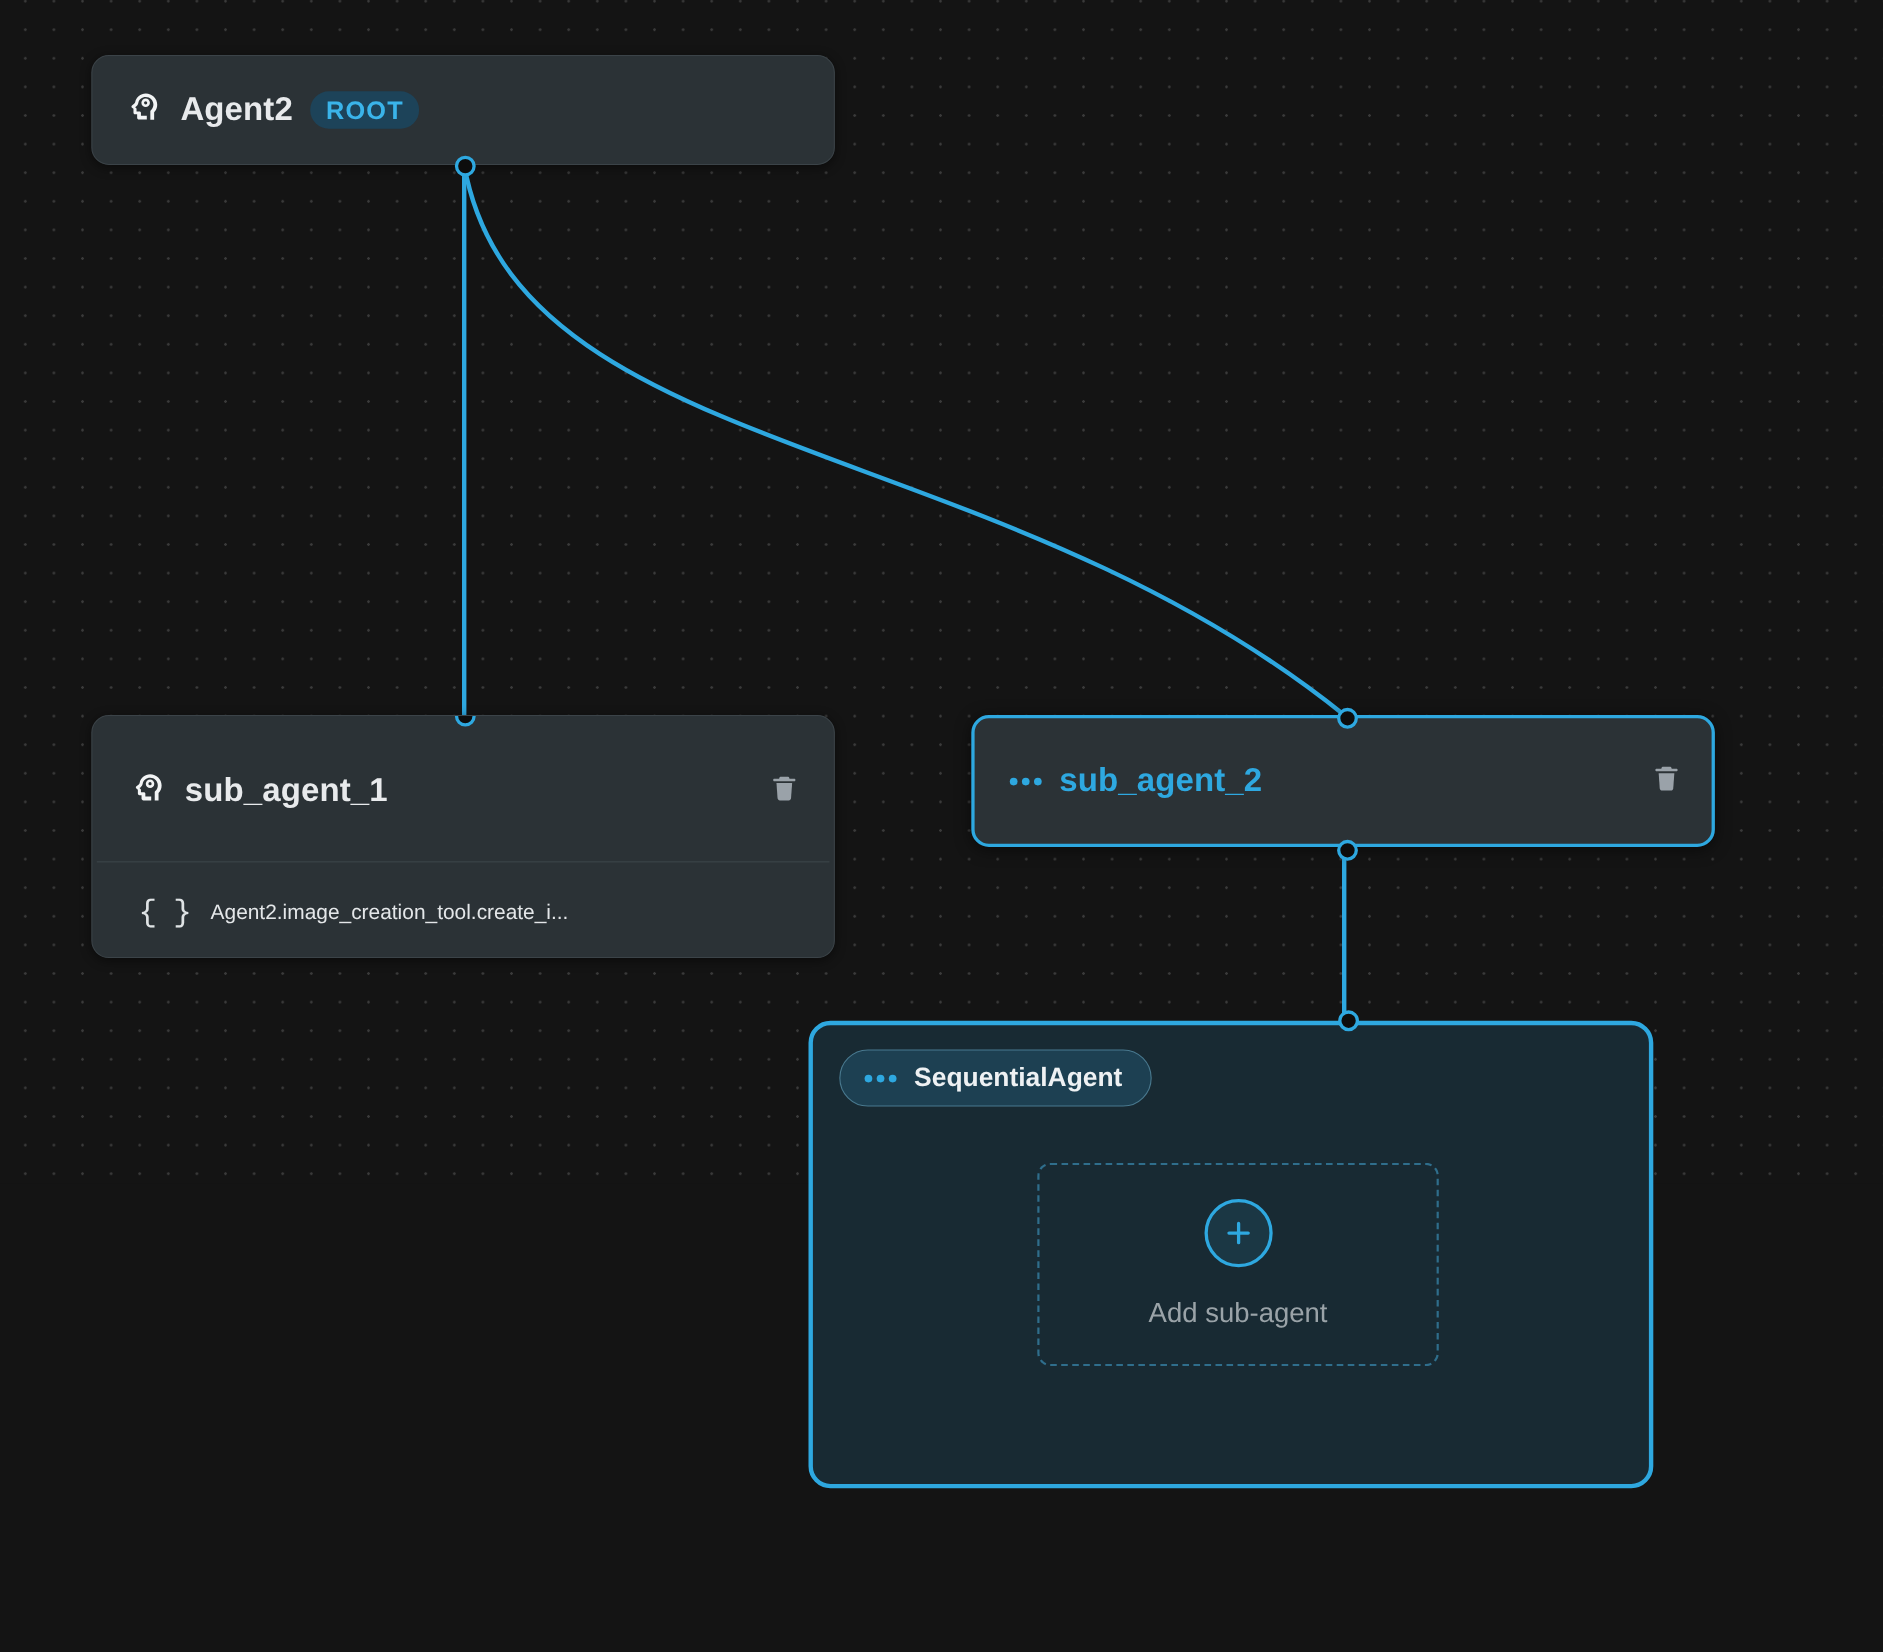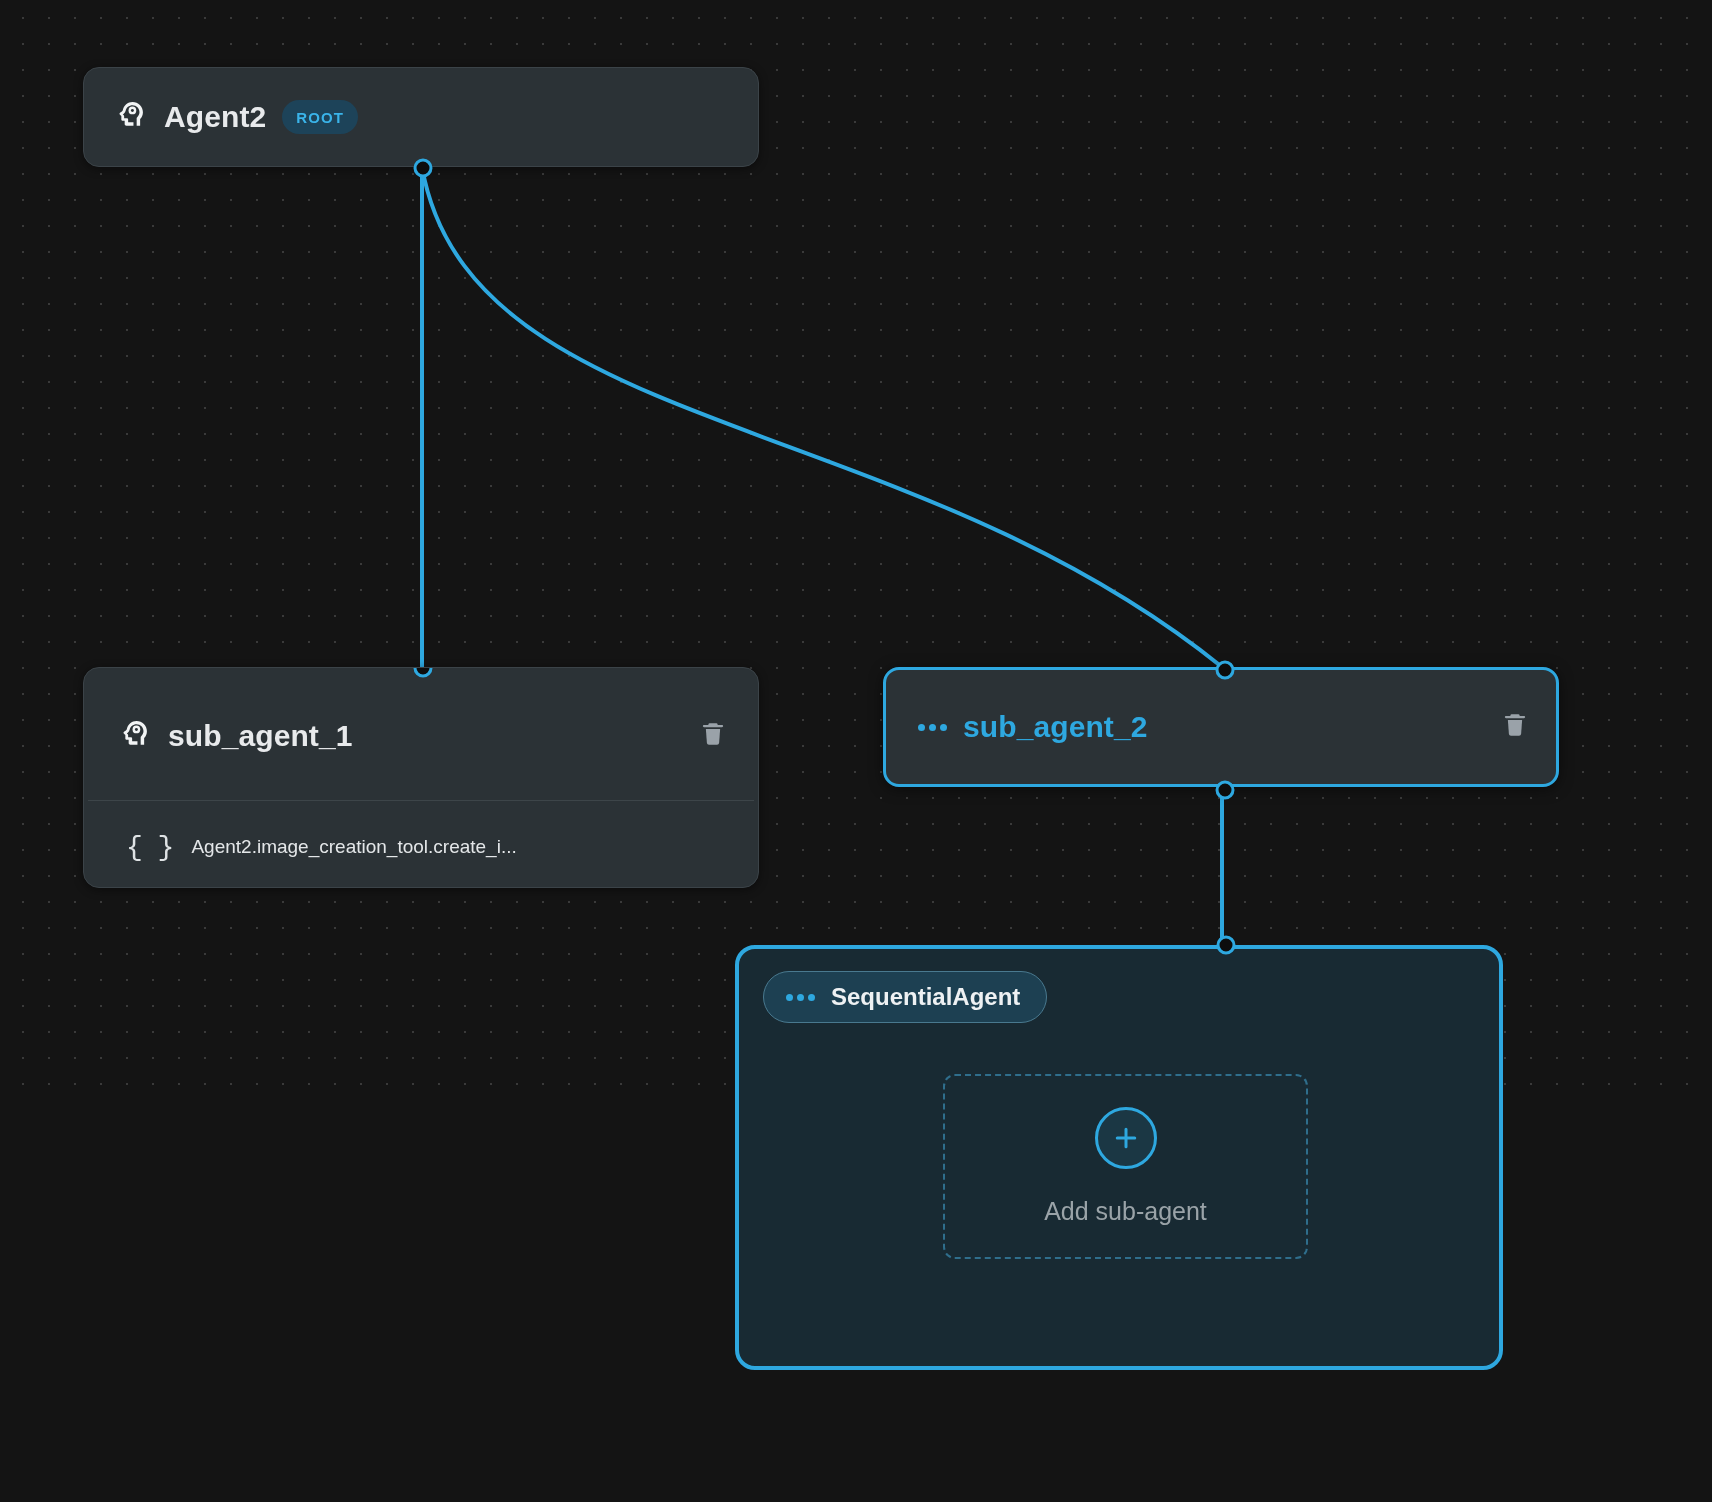--- a/index.html
+++ b/index.html
@@ -17,21 +17,20 @@
 
   
   #canvas {
     position: relative;
     width: 1712px;
     height: 1076px;
     background-color: #141414;
     background-image: radial-gradient(circle, #3a3a3a 1.2px, transparent 1.3px);
     background-size: 26px 26px;
     background-position: 10px 14px;
-    margin-top: 17px;
   }
 
   
   #edges {
     position: absolute;
     inset: 0;
     width: 1712px;
     height: 1502px;
     pointer-events: none;
   }
@@ -99,21 +98,21 @@
   
   .root-badge {
     display: inline-flex;
     align-items: center;
     justify-content: center;
     height: 34px;
     padding: 0 14px;
     border-radius: 17px;
     background: #1d4359;
     color: #3ab4ea;
-    font-size: 15px;
+    font-size: 23px;
     font-weight: 700;
     letter-spacing: 1.1px;
   }
 
   
   #node-sub-agent-1 {
     padding: 4px;
     overflow: hidden;
   }
   .node-divider {

